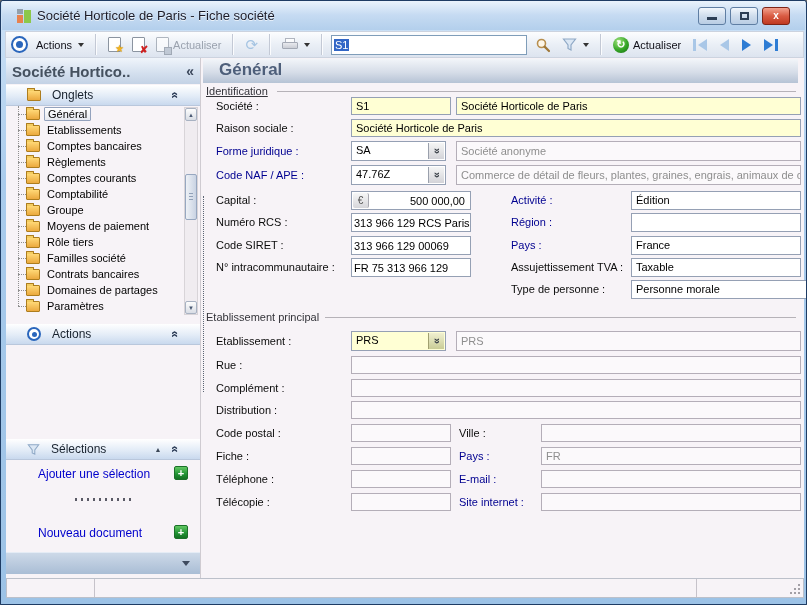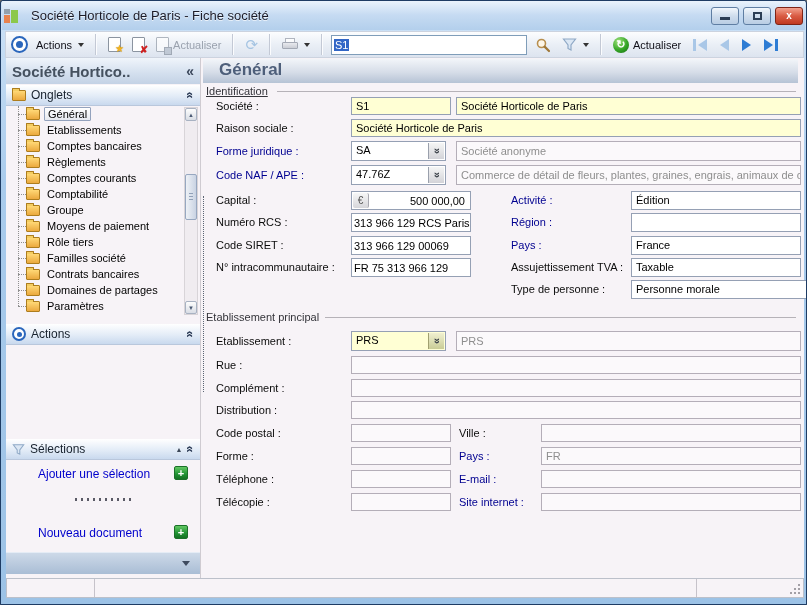--- a/index.html
+++ b/index.html
@@ -5,21 +5,21 @@
   html,body{margin:0;padding:0;background:#6f6f6f;}
   *{box-sizing:border-box;}
   #window{
     position:relative;width:807px;height:605px;margin:0 auto;
     font-family:"Liberation Sans",sans-serif;font-size:11px;color:#000;
     background:linear-gradient(#cfe3f7,#a9cbec 30%,#9cc2e6);
     border:1px solid #1e3c64;border-radius:3px 3px 0 0;overflow:hidden;
   }
   
   .titlebar{position:absolute;left:1px;top:0;right:1px;height:29px;
-    display:flex;align-items:center;padding:0 2px;gap:13px;
+    display:flex;align-items:center;padding:0 15px;gap:6px;
     background:linear-gradient(#eaf3fc,#c6dbf2 48%,#b3cfec);}
   .appicon{position:relative;width:14px;height:14px;flex:0 0 14px;}
   .appicon .sq1{position:absolute;left:0;top:0;width:6px;height:5px;background:#93a0ad;}
   .appicon .sq2{position:absolute;left:0;bottom:0;width:6px;height:8px;background:#e8824e;}
   .appicon .sq3{position:absolute;right:0;top:1px;width:7px;height:13px;background:#8cc84b;}
   .title-text{font-size:13px;color:#1b1b28;text-shadow:0 1px 0 rgba(255,255,255,.7);white-space:nowrap;flex:1;}
   .winbtns{display:flex;gap:4px;}
   .wbtn{width:28px;height:18px;border:1px solid #5f7ea3;border-radius:3px;
     background:linear-gradient(#f2f7fc,#cfdded 50%,#b9cde4);
     display:flex;align-items:center;justify-content:center;
@@ -65,21 +65,21 @@
   .nav-en{color:#2d7cd4;}
   
   .sidebar{position:absolute;left:5px;top:57px;width:195px;height:520px;background:#f7f3f7;border-right:1px solid #cfcbd1;}
   .sbtitle{position:absolute;left:0;top:0;right:0;height:26px;
     background:linear-gradient(#f0f5fb,#d3dfee 60%,#c3d2e5);
     display:flex;align-items:center;padding:0 6px;}
   .sbtitle .txt{font-size:15px;font-weight:bold;color:#45515f;flex:1;white-space:nowrap;overflow:hidden;}
   .collapse-left{font-size:14px;font-weight:bold;color:#3c485c;line-height:1;}
   .phead{position:absolute;left:0;right:0;height:21px;
     background:linear-gradient(#ffffff,#e3ecf7 55%,#c9d9ee);
-    border-bottom:1px solid #b9c7dc;display:flex;align-items:center;gap:5px;padding:0 6px;
+    border-bottom:1px solid #b9c7dc;display:flex;align-items:center;gap:11px;padding:0 21px;
     font-size:12px;color:#18222e;}
   .phead .grow{flex:1;}
   .chevup{display:inline-block;transform:rotate(90deg);font-weight:bold;color:#2a3a55;font-size:12px;line-height:1;}
   .smallup{font-size:7px;color:#3c4858;}
   .folder{position:relative;width:14px;height:11px;flex:0 0 14px;
     background:linear-gradient(#ffd876,#eba93e);border:1px solid #ad7d1e;border-radius:1px;}
   .folder::before{content:'';position:absolute;top:-3px;left:-1px;width:6px;height:2px;
     background:#f3cd62;border:1px solid #ad7d1e;border-bottom:none;border-radius:1px 1px 0 0;}
   .docico{position:relative;width:11px;height:13px;background:#fff;border:1px solid #7090b0;flex:0 0 11px;}
   .docico::after{content:'';position:absolute;left:2px;right:2px;top:3px;height:7px;
@@ -413,21 +413,21 @@
     <span class="fld g" style="left:150px;top:321px;width:450px;"></span>
 
     <span class="lbl" style="left:15px;top:346px;">Distribution :</span>
     <span class="fld g" style="left:150px;top:343px;width:450px;"></span>
 
     <span class="lbl" style="left:15px;top:369px;">Code postal  :</span>
     <span class="fld g" style="left:150px;top:366px;width:100px;"></span>
     <span class="lbl" style="left:258px;top:369px;">Ville :</span>
     <span class="fld g" style="left:340px;top:366px;width:260px;"></span>
 
-    <span class="lbl" style="left:15px;top:392px;">Forme :</span>
+    <span class="lbl" style="left:15px;top:392px;">Fiche :</span>
     <span class="fld g" style="left:150px;top:389px;width:100px;"></span>
     <span class="lbl blue" style="left:258px;top:392px;">Pays :</span>
     <span class="fld g" style="left:340px;top:389px;width:260px;">FR</span>
 
     <span class="lbl" style="left:15px;top:415px;">Téléphone :</span>
     <span class="fld g" style="left:150px;top:412px;width:100px;"></span>
     <span class="lbl blue" style="left:258px;top:415px;">E-mail :</span>
     <span class="fld g" style="left:340px;top:412px;width:260px;"></span>
 
     <span class="lbl" style="left:15px;top:438px;">Télécopie  :</span>

